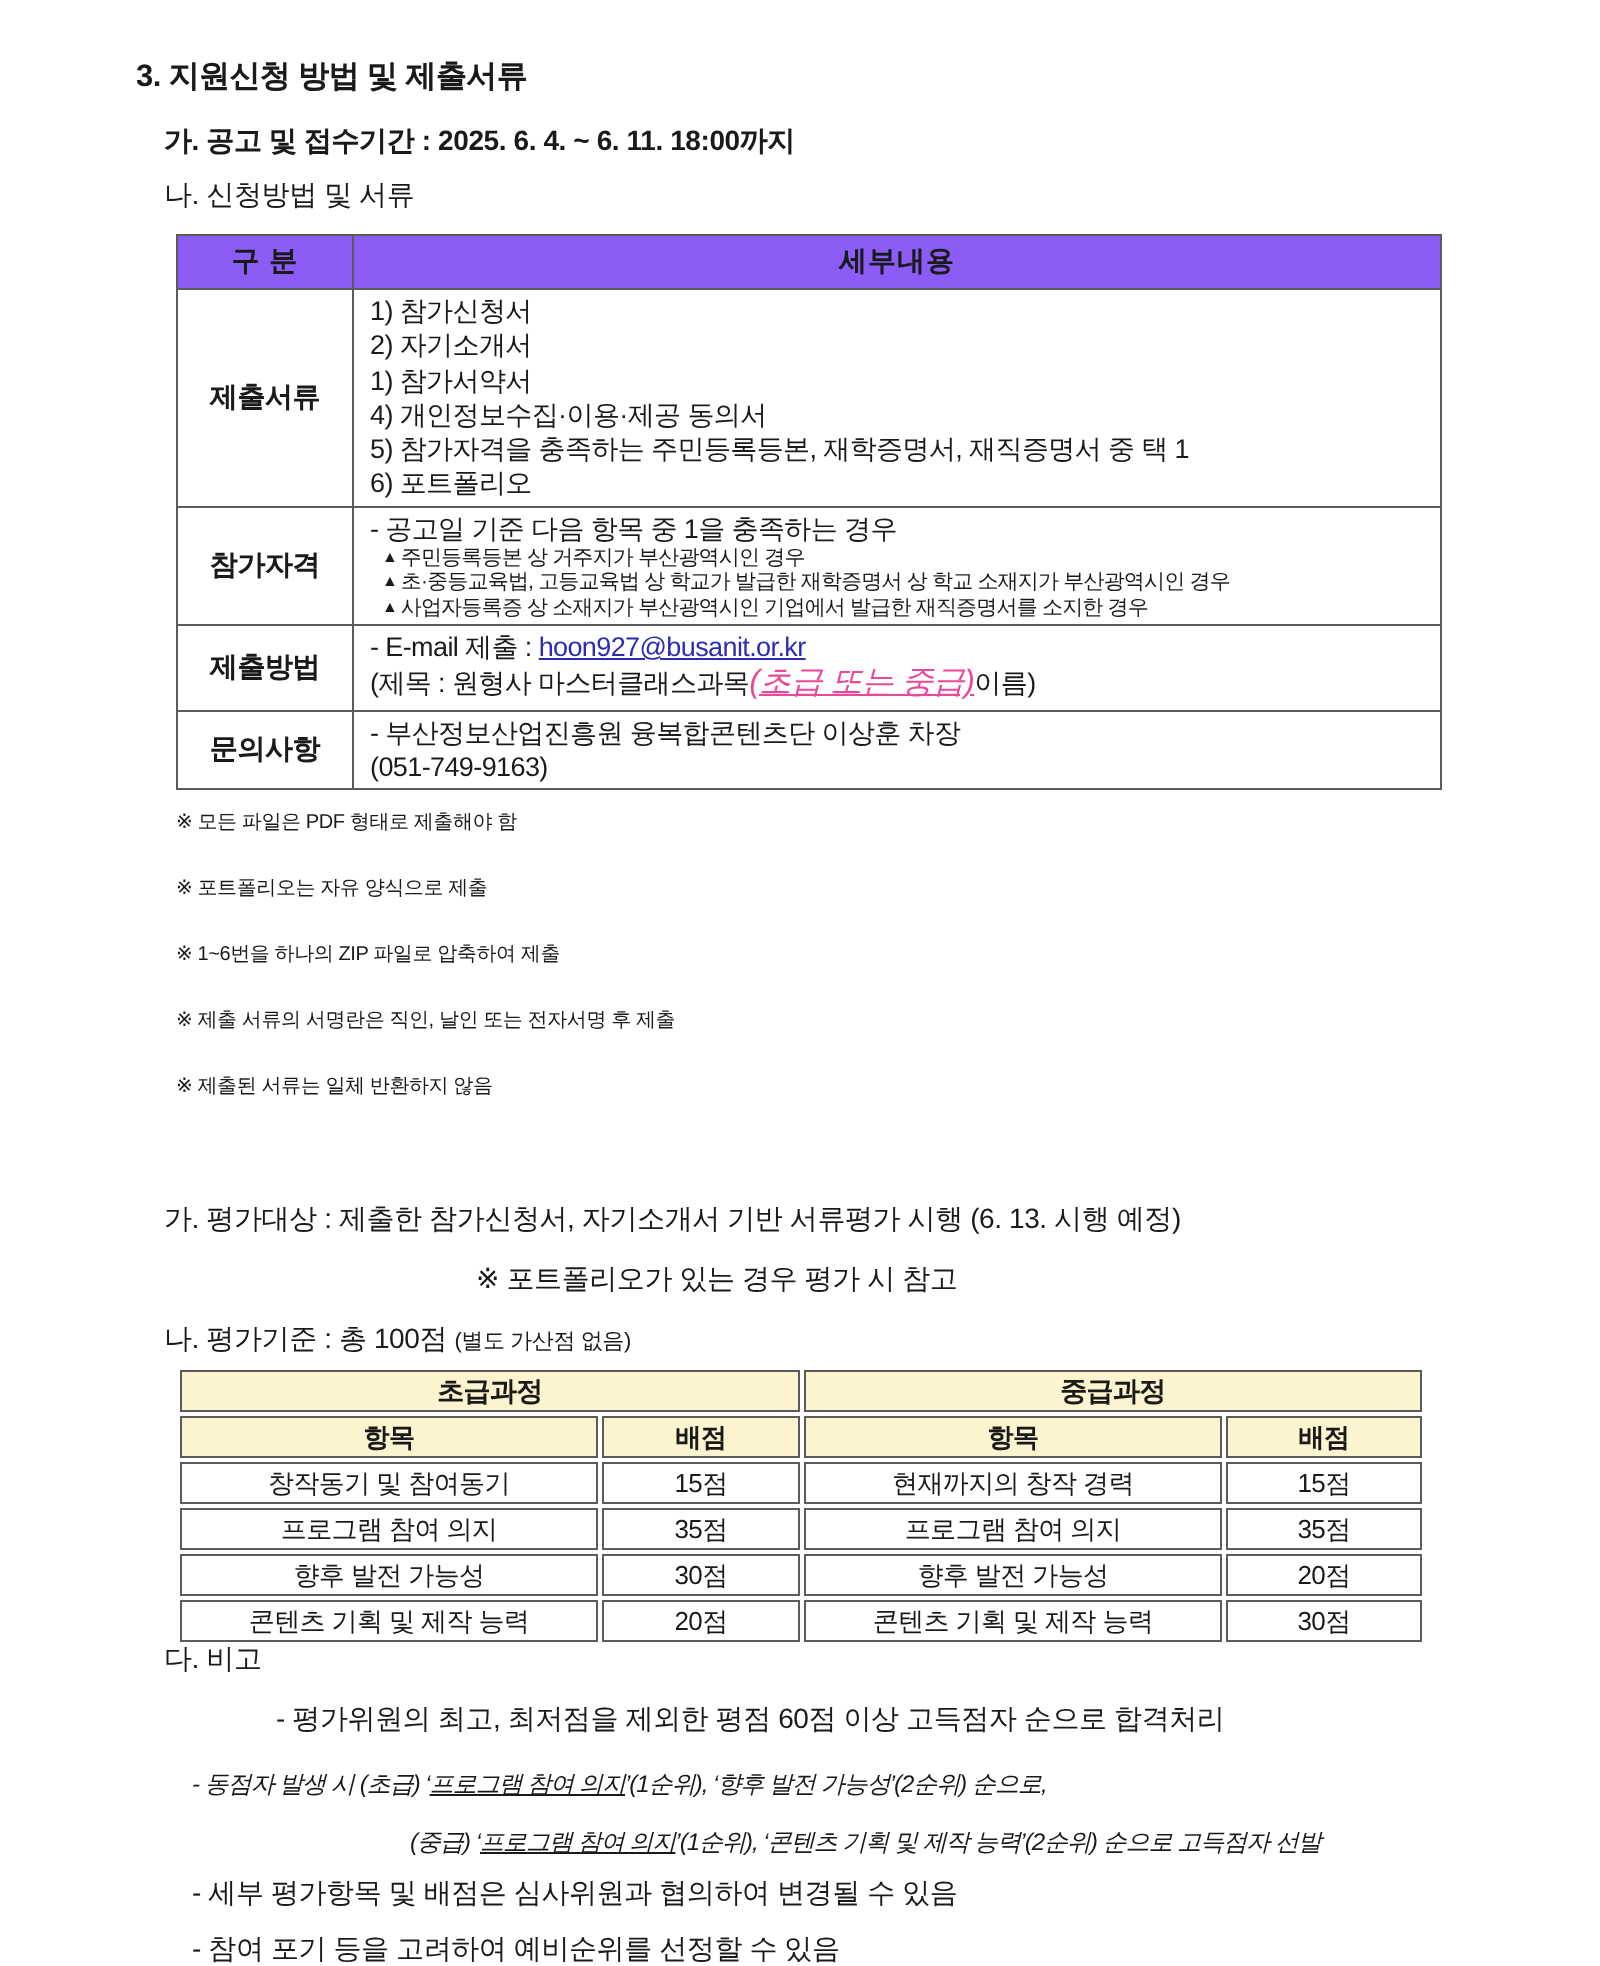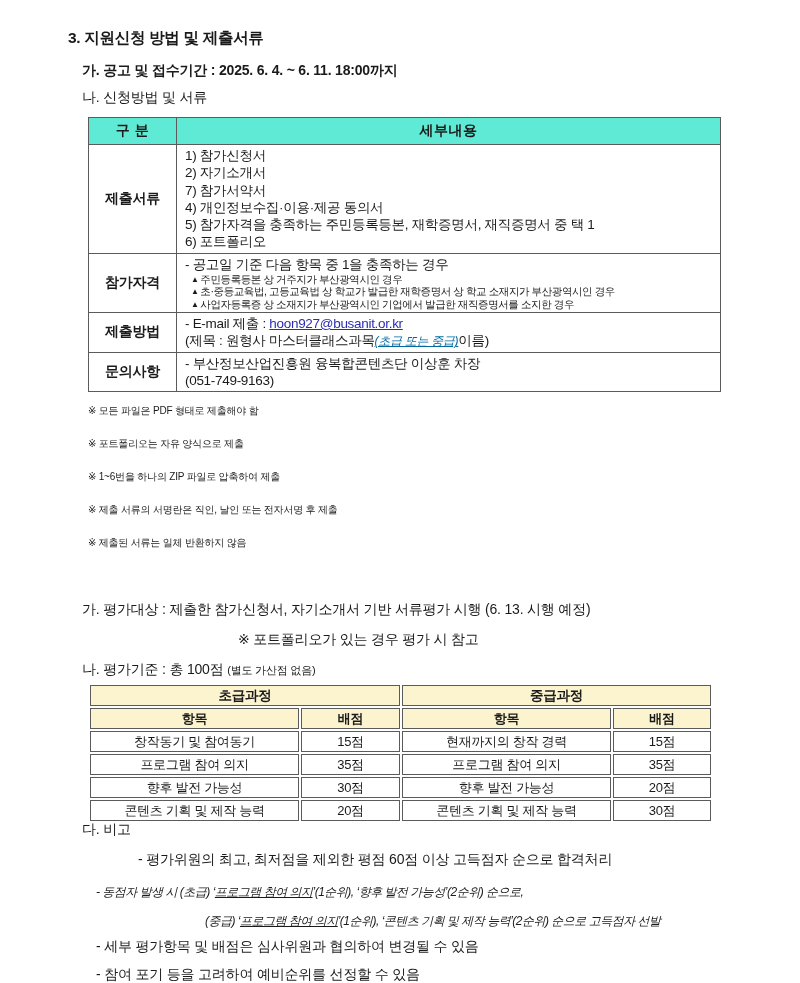--- a/index.html
+++ b/index.html
@@ -54,21 +54,21 @@
     table-layout: fixed;
     font-size: 13px;
   }
   table.doc-table td, table.doc-table th {
     border: 1px solid #5b5b5b;
     padding: 2px 4px;
     vertical-align: middle;
   }
   .t1 { position: absolute; left: 88px; top: 117px; width: 633px; }
   .t1 th {
-    background: #5eead4;
+    background: #8b5cf6;
     font-weight: bold;
     text-align: center;
     font-size: 14px;
     height: 22px;
     letter-spacing: 0.5px;
   }
   .t1 td.label {
     text-align: center;
     font-weight: bold;
     font-size: 14px;
@@ -87,24 +87,24 @@
 
   .dash-row { white-space: nowrap; }
   .tri-list { margin: 0; padding: 0 0 0 6px; list-style: none; font-size: 10.5px; letter-spacing: -0.4px; line-height: 1.18; }
   .tri-list li::before { content: "▲ "; font-size: 8px; vertical-align: 1px; }
 
   a.mail {
     color: #2b2bb5;
     text-decoration: underline;
   }
   .ital-blue {
-    color: #0369a1;
+    color: #ec4899;
     font-style: italic;
     text-decoration: underline;
-    font-size: 12px;
+    font-size: 16px;
   }
 
   
   .note-line {
     font-size: 10px;
     letter-spacing: -0.2px;
   }
 
   
   .t2 { position: absolute; left: 88px; top: 683px; width: 625px; }
@@ -152,21 +152,21 @@
       </tr>
     </thead>
     <tbody>
 
       <tr>
         <td class="label">제출서류</td>
         <td class="content">
           <ul class="numlist">
             <li>1)  참가신청서</li>
             <li>2)  자기소개서</li>
-            <li>7)  참가서약서</li>
+            <li>1)  참가서약서</li>
             <li>4)  개인정보수집·이용·제공 동의서</li>
             <li>5)  참가자격을 충족하는 주민등록등본, 재학증명서, 재직증명서 중 택 1</li>
             <li>6)  포트폴리오</li>
           </ul>
         </td>
       </tr>
 
       <tr>
         <td class="label">참가자격</td>
         <td class="content">

